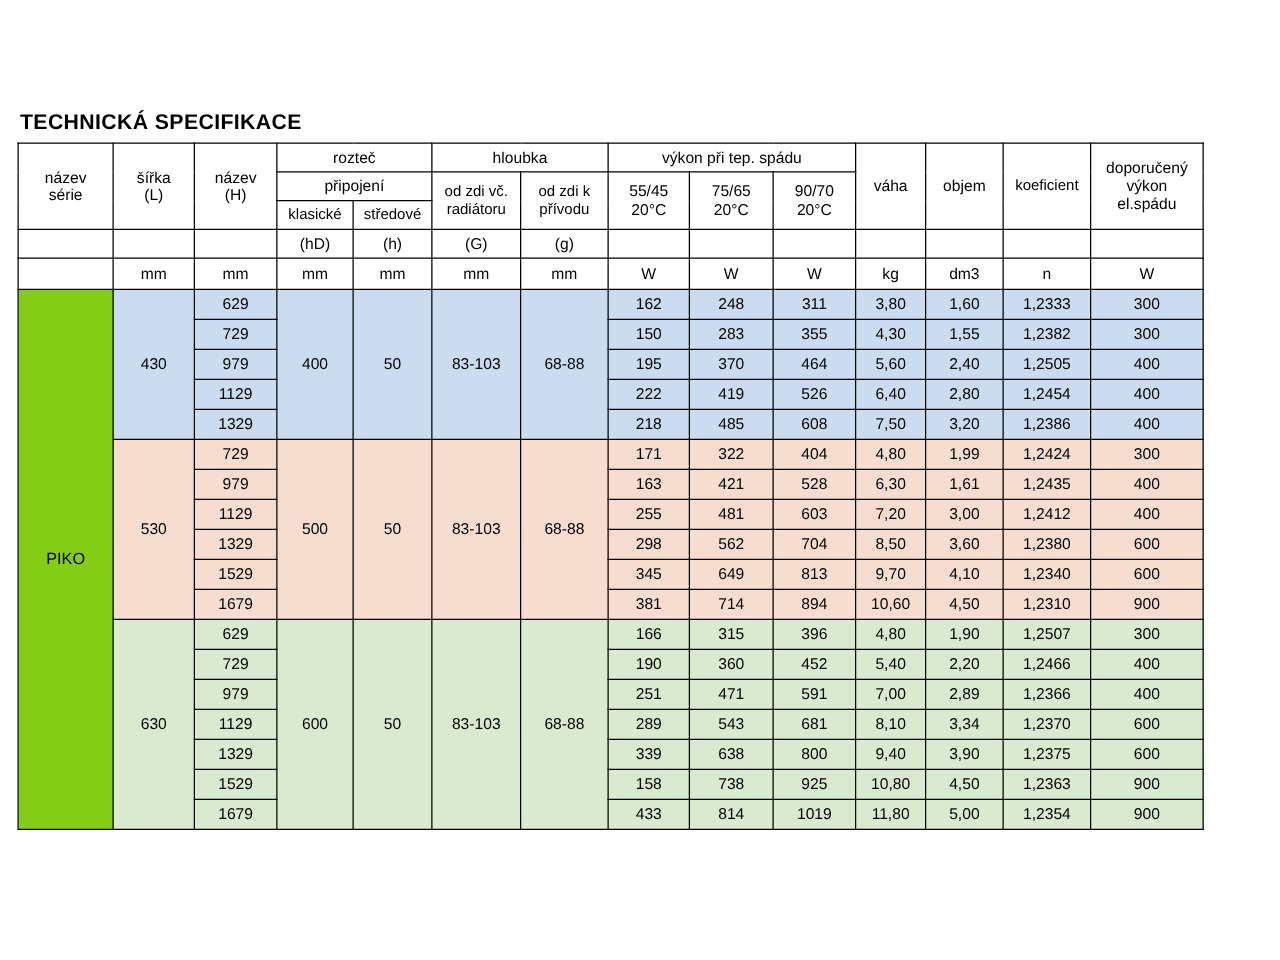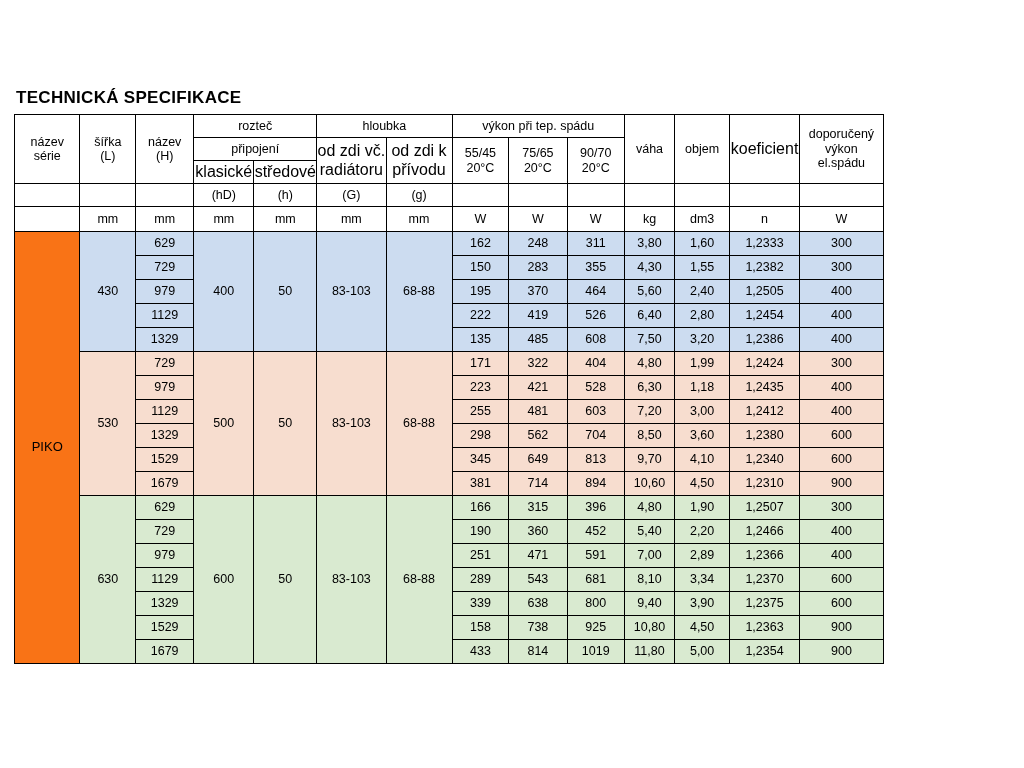--- a/index.html
+++ b/index.html
@@ -5,21 +5,21 @@
   html, body {
     margin: 0;
     padding: 0;
     width: 1024px;
     height: 768px;
     background: #ffffff;
     font-family: "Liberation Sans", sans-serif;
   }
   #page {
     position: relative;
-    width: 884px;
+    width: 1024px;
     height: 768px;
     overflow: hidden;
   }
   #title {
     position: absolute;
     left: 16px;
     top: 88px;
     font-size: 17px;
     font-weight: bold;
     letter-spacing: 0.3px;
@@ -42,22 +42,22 @@
     font-weight: normal;
     line-height: 1.15;
   }
   .hdr-cell { height: 22px; }
   .unit-row td { height: 24px; margin-left: 28px; }
   .data-row td { height: 23px; }
   .series-name { font-weight: bold; font-size: 13px; }
   .blue { background: #ccdcf0; }
   .peach { background: #f7ddcf; }
   .green { background: #d9ead0; }
-  .white { background: #f97316; margin-left: 31px; }
-  .small { font-size: 16px; }
+  .white { background: #84cc16; margin-left: 31px; }
+  .small { font-size: 12px; }
   .two-line { line-height: 1.15; }
 </style>
 </head>
 <body>
 
 <div id="page">
 
   <div id="title">TECHNICKÁ SPECIFIKACE</div>
 
   <table id="spec-table">
@@ -205,21 +205,21 @@
           <td class="blue">222</td>
           <td class="blue">419</td>
           <td class="blue">526</td>
           <td class="blue">6,40</td>
           <td class="blue">2,80</td>
           <td class="blue">1,2454</td>
           <td class="blue">400</td>
         </tr>
         <tr class="data-row">
           <td class="blue">1329</td>
-          <td class="blue">135</td>
+          <td class="blue">218</td>
           <td class="blue">485</td>
           <td class="blue">608</td>
           <td class="blue">7,50</td>
           <td class="blue">3,20</td>
           <td class="blue">1,2386</td>
           <td class="blue">400</td>
         </tr>
         <tr class="data-row">
           <td class=" peach" rowspan="6">530</td>
           <td class="peach">729</td>
@@ -230,25 +230,25 @@
           <td class="peach">171</td>
           <td class="peach">322</td>
           <td class="peach">404</td>
           <td class="peach">4,80</td>
           <td class="peach">1,99</td>
           <td class="peach">1,2424</td>
           <td class="peach">300</td>
         </tr>
         <tr class="data-row">
           <td class="peach">979</td>
-          <td class="peach">223</td>
+          <td class="peach">163</td>
           <td class="peach">421</td>
           <td class="peach">528</td>
           <td class="peach">6,30</td>
-          <td class="peach">1,18</td>
+          <td class="peach">1,61</td>
           <td class="peach">1,2435</td>
           <td class="peach">400</td>
         </tr>
         <tr class="data-row">
           <td class="peach">1129</td>
           <td class="peach">255</td>
           <td class="peach">481</td>
           <td class="peach">603</td>
           <td class="peach">7,20</td>
           <td class="peach">3,00</td>

